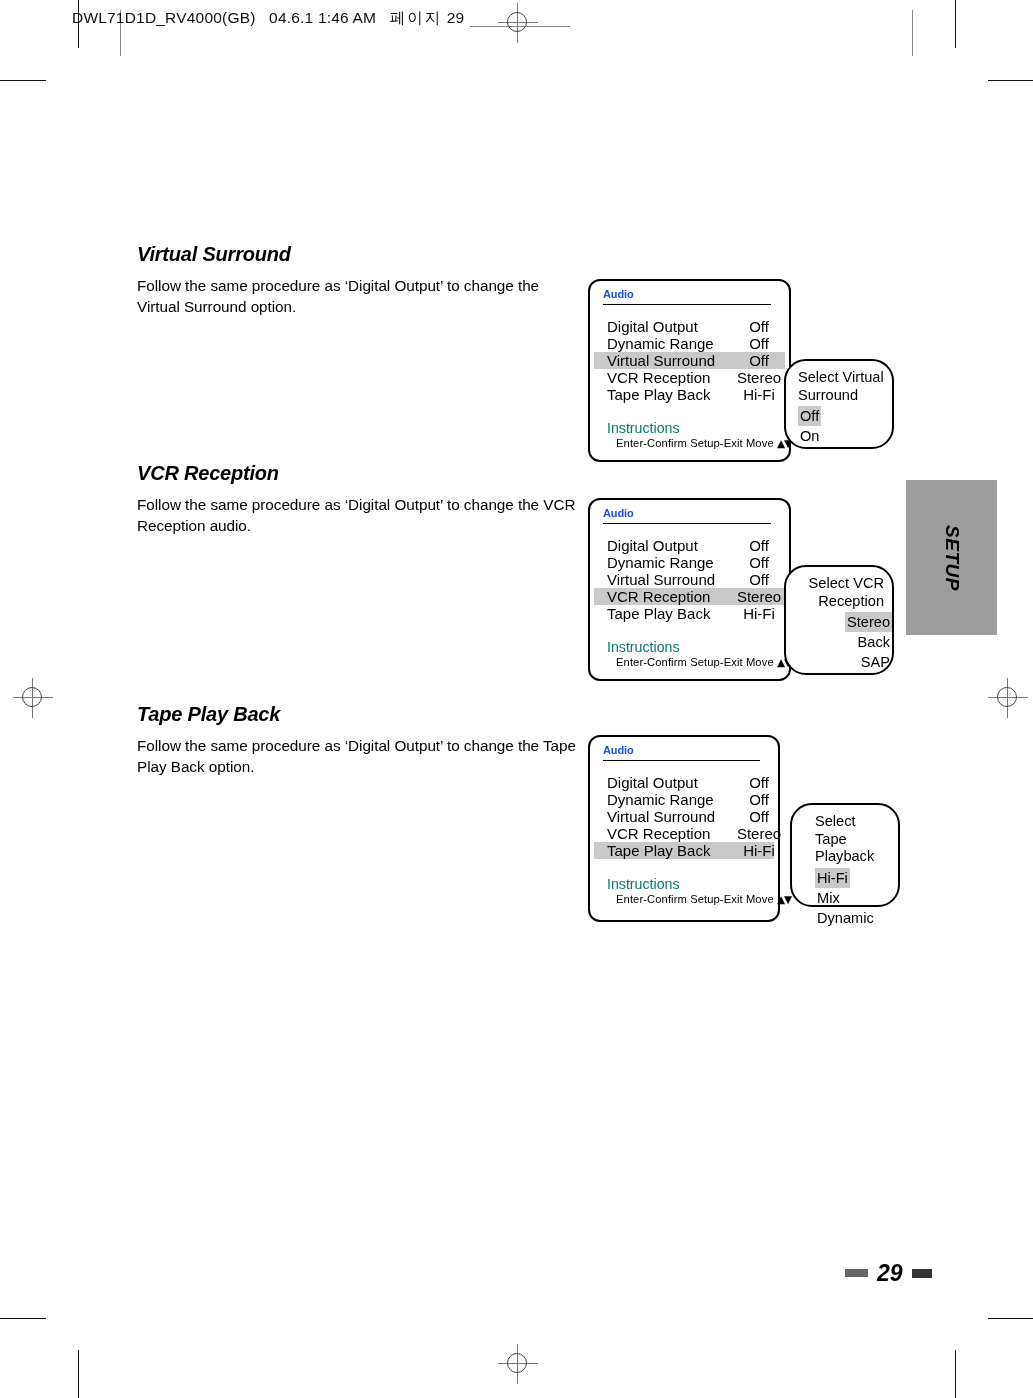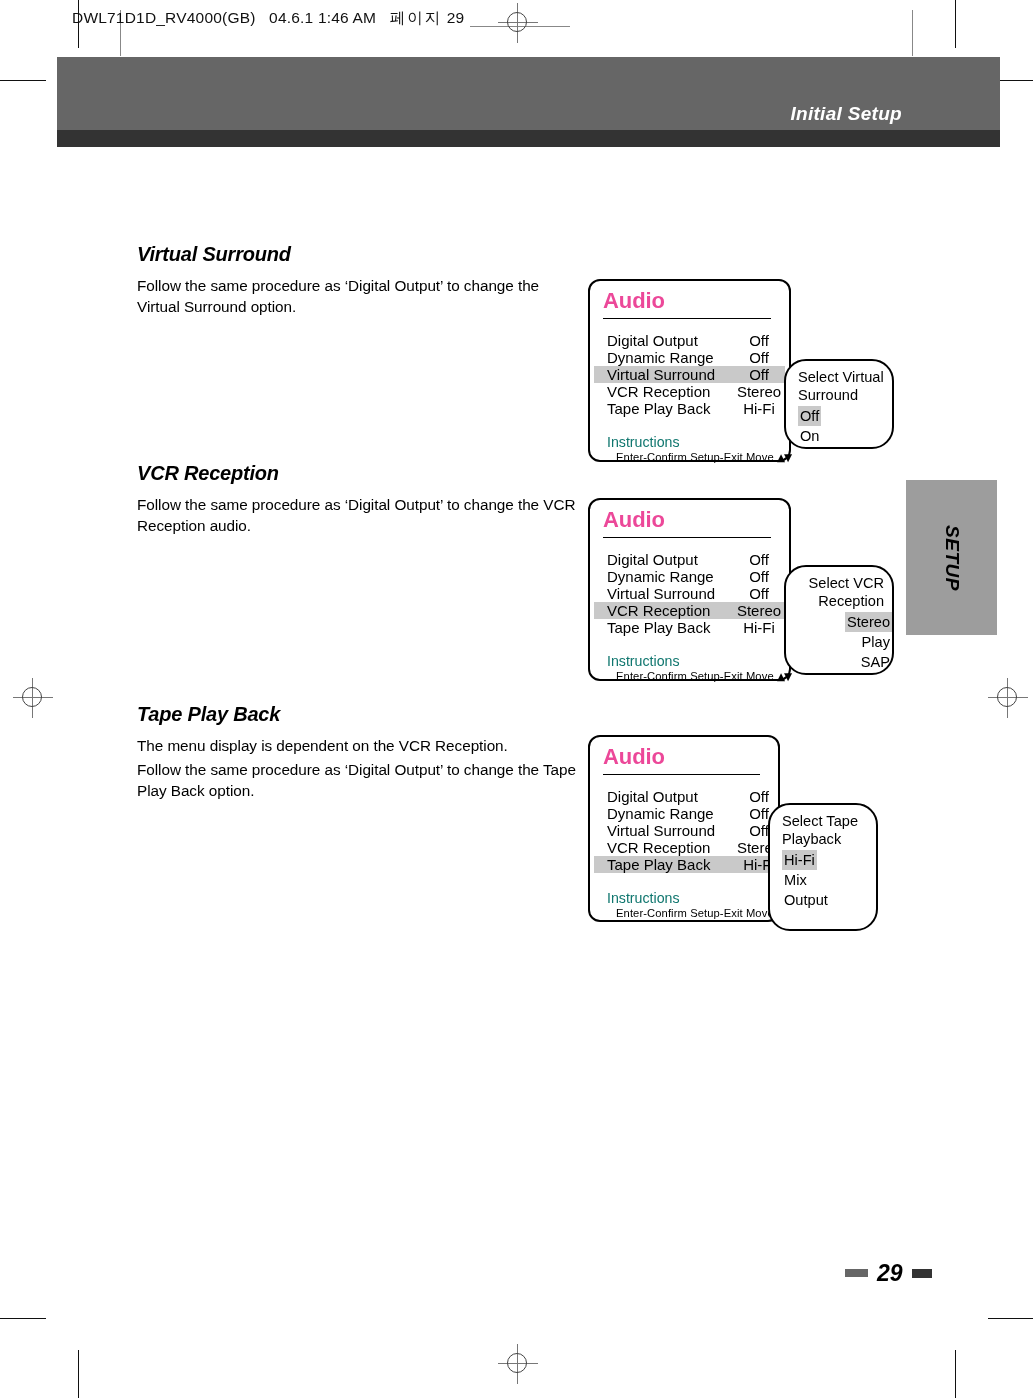--- a/index.html
+++ b/index.html
@@ -148,23 +148,23 @@
     position: absolute;
     left: 0;
     top: 0;
     box-sizing: border-box;
     background: #ffffff;
     border: 2px solid #000;
     border-radius: 12px;
     z-index: 1;
   }
   .osd-main .osd-title {
-    font-size: 22px;
+    font-size: 11px;
     font-weight: bold;
-    color: #ec4899;
+    color: #1d4ed8;
     padding: 7px 0 4px 13px;
     letter-spacing: -0.1px;
   }
   .osd-main .rule {
     height: 1px;
     background: #000;
     margin: 0 18px 0 13px;
   }
   .osd-main .rows {
     padding: 13px 0 0 0;
@@ -304,42 +304,37 @@
       <div class="circ"></div>
   </div>
 
   <div class="slug">
     <span>DWL71D1D_RV4000(GB)</span>&nbsp;&nbsp;
     <span>04.6.1 1:46 AM</span>&nbsp;&nbsp;
     <span class="kr">페이지</span>
     <span>29</span>
   </div>
 
-  <div class="banner">
-    <div class="title">Initial Setup</div>
-    <div class="underbar"></div>
-  </div>
 
   <div class="sidetab">
     <span>SETUP</span>
   </div>
 
   <div class="section" style="left:137px; top:243px; width:440px;">
     <h2>Virtual Surround</h2>
     <p>Follow the same procedure as ‘Digital Output’ to change the Virtual Surround option.</p>
   </div>
 
   <div class="section" style="left:137px; top:462px; width:443px;">
     <h2>VCR Reception</h2>
     <p>Follow the same procedure as ‘Digital Output’ to change the VCR Reception audio.</p>
   </div>
 
   <div class="section" style="left:137px; top:703px; width:447px;">
     <h2>Tape Play Back</h2>
-    <p>The menu display is dependent on the VCR Reception.</p>
     <p>Follow the same procedure as ‘Digital Output’ to change the Tape Play Back option.</p>
   </div>
 
   <div class="osd" style="left:588px; top:279px; width:310px; height:190px;">
     <div class="osd-main" style="width:203px; height:183px;">
       <div class="osd-title">Audio</div>
       <div class="rule"></div>
       <div class="rows">
         <div class="osd-row">
           <span>Digital Output</span>
@@ -406,21 +401,21 @@
       <div class="osd-instr">Instructions</div>
       <div class="osd-keys">
         <span>Enter-Confirm  Setup-Exit  Move</span>
         <span class="tri">▲▼</span>
       </div>
     </div>
     <div class="osd-sub" style="left:196px; top:67px; width:110px; height:110px;text-align:right;">
       <div class="prompt">Select VCR Reception</div>
       <div class="osd-opt-wrap">
         <div><span class="osd-opt sel">Stereo</span></div>
-        <div><span class="osd-opt">Play</span></div>
+        <div><span class="osd-opt">Back</span></div>
         <div><span class="osd-opt">SAP</span></div>
       </div>
     </div>
   </div>
 
   <div class="osd" style="left:588px; top:735px; width:310px; height:190px;">
     <div class="osd-main" style="width:192px; height:187px;">
       <div class="osd-title">Audio</div>
       <div class="rule"></div>
       <div class="rows">
@@ -444,26 +439,26 @@
           <span>Tape Play Back</span>
           <span class="val">Hi-Fi</span>
         </div>
       </div>
       <div class="osd-instr">Instructions</div>
       <div class="osd-keys">
         <span>Enter-Confirm  Setup-Exit  Move</span>
         <span class="tri">▲▼</span>
       </div>
     </div>
-    <div class="osd-sub" style="left:180px; top:68px; width:110px; height:128px;">
+    <div class="osd-sub" style="left:202px; top:68px; width:110px; height:104px;padding-left:11px;">
       <div class="prompt">Select Tape Playback</div>
       <div class="osd-opt-wrap">
         <div><span class="osd-opt sel">Hi-Fi</span></div>
         <div><span class="osd-opt">Mix</span></div>
-        <div><span class="osd-opt">Output</span></div>
+        <div><span class="osd-opt">Dynamic</span></div>
       </div>
     </div>
   </div>
 
   <div class="folio">
     <div class="bar-l"></div>
     <div class="num">29</div>
     <div class="bar-r"></div>
   </div>
 

